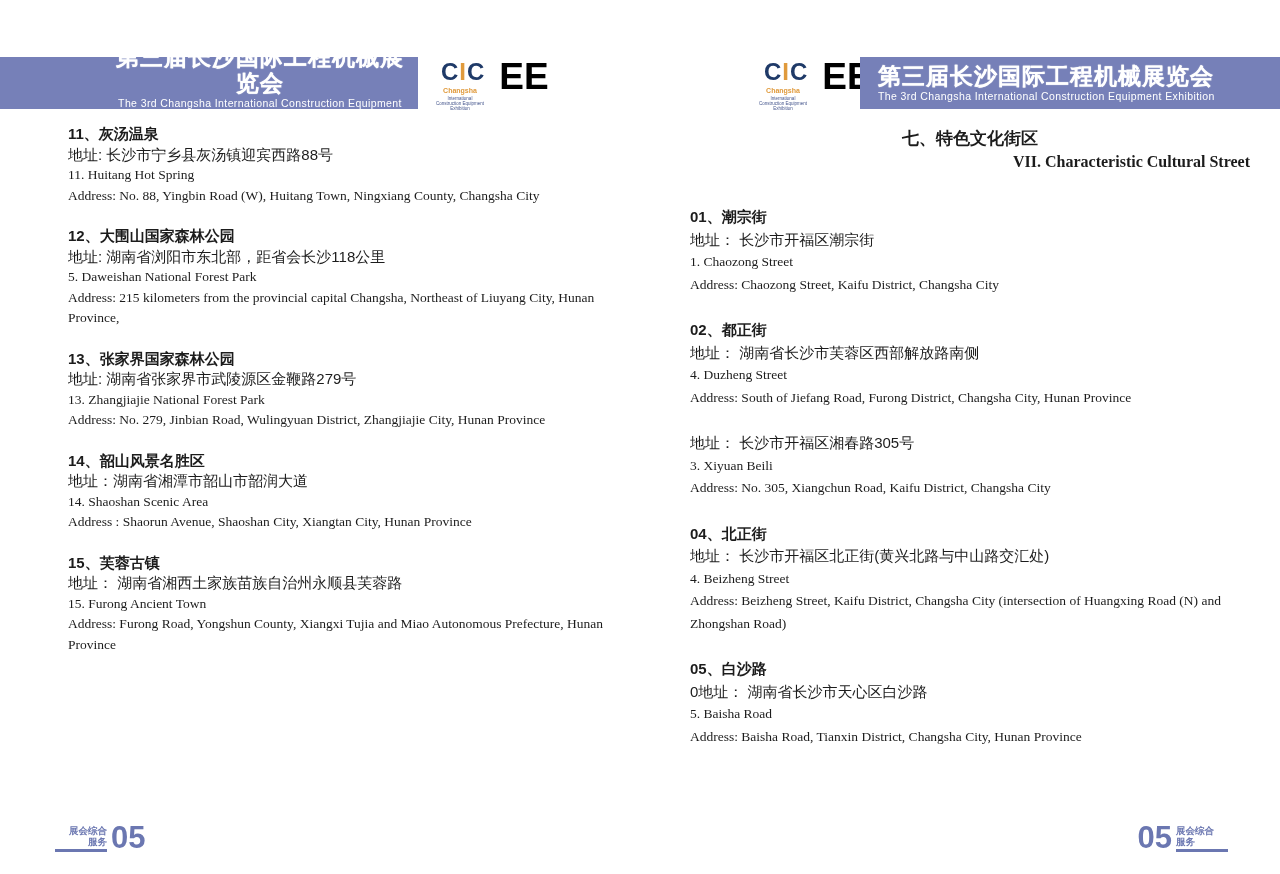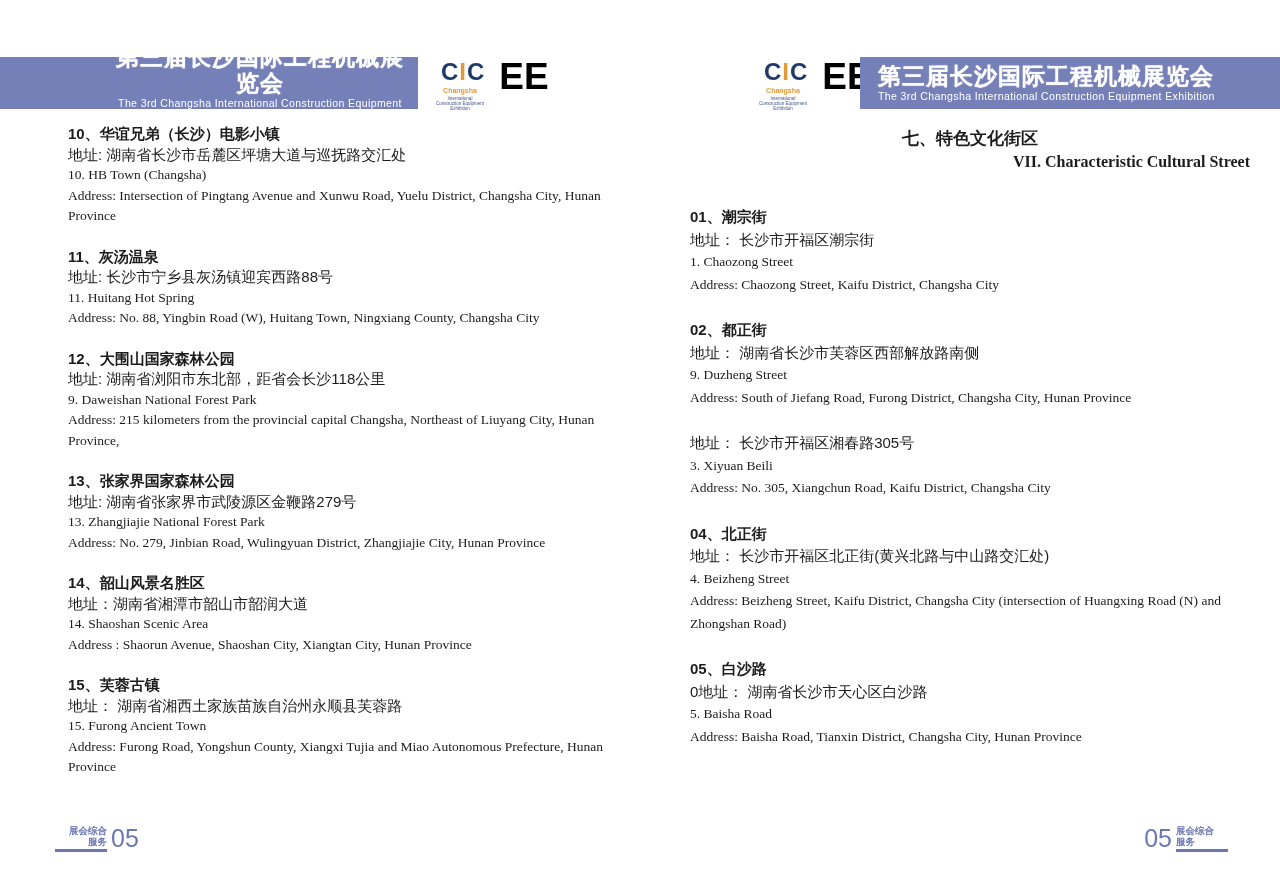--- a/index.html
+++ b/index.html
@@ -48,21 +48,21 @@
           margin-bottom:32px;text-align:right;}
 
   
   .pagefoot{position:absolute;top:796px;display:flex;align-items:flex-start;color:#6b77b1;margin-top:29px;}
   .pf-left{left:55px;}
   .pf-right{right:52px;}
   .pf-label{width:52px;font-size:9.5px;line-height:11px;font-weight:bold;
             border-bottom:3px solid #6b77b1;padding-bottom:2px;}
   .pf-left .pf-label{text-align:right;}
   .pf-right .pf-label{text-align:left;}
-  .pf-num{font-size:25px;font-weight:normal;line-height:30px;margin-top:-2px;}
+  .pf-num{font-size:31px;font-weight:bold;line-height:30px;margin-top:-2px;}
   .pf-left .pf-num{margin-left:4px;}
   .pf-right .pf-num{margin-right:4px;}
 </style>
 </head>
 <body>
 
 <div class="banner banner-left">
   <div class="zh">第三届长沙国际工程机械展览会</div>
   <div class="en">The 3rd Changsha International Construction Equipment Exhibition</div>
 </div>
@@ -89,38 +89,32 @@
   <div class="caption">International Construction Equipment Exhibition</div>
 </div>
 
 <div class="banner banner-right">
   <div class="zh">第三届长沙国际工程机械展览会</div>
   <div class="en">The 3rd Changsha International Construction Equipment Exhibition</div>
 </div>
 
 <div class="col col-left">
 
-    <div class="item">
-      <div class="zh-title">10、华谊兄弟（长沙）电影小镇</div>
-      <div class="zh-addr">地址: 湖南省长沙市岳麓区坪塘大道与巡抚路交汇处</div>
-      <div class="en-line">10.  HB Town (Changsha)</div>
-      <div class="en-line">Address: Intersection of Pingtang Avenue and Xunwu Road, Yuelu District, Changsha City, Hunan Province</div>
-    </div>
 
     <div class="item">
       <div class="zh-title">11、灰汤温泉</div>
       <div class="zh-addr">地址: 长沙市宁乡县灰汤镇迎宾西路88号</div>
       <div class="en-line">11. Huitang Hot Spring</div>
       <div class="en-line">Address: No. 88, Yingbin Road (W), Huitang Town, Ningxiang County, Changsha City</div>
     </div>
 
     <div class="item">
       <div class="zh-title">12、大围山国家森林公园</div>
       <div class="zh-addr">地址: 湖南省浏阳市东北部，距省会长沙118公里</div>
-      <div class="en-line">9. Daweishan National Forest Park</div>
+      <div class="en-line">5. Daweishan National Forest Park</div>
       <div class="en-line">Address: 215 kilometers from the provincial capital Changsha, Northeast of Liuyang City, Hunan Province,</div>
     </div>
 
     <div class="item">
       <div class="zh-title">13、张家界国家森林公园</div>
       <div class="zh-addr">地址: 湖南省张家界市武陵源区金鞭路279号</div>
       <div class="en-line">13. Zhangjiajie National Forest Park</div>
       <div class="en-line">Address: No. 279, Jinbian Road, Wulingyuan District, Zhangjiajie City, Hunan Province</div>
     </div>
 
@@ -147,21 +141,21 @@
       <div class="item">
         <div class="zh-title">01、潮宗街</div>
         <div class="zh-addr">地址： 长沙市开福区潮宗街</div>
         <div class="en-line">1. Chaozong Street</div>
         <div class="en-line">Address: Chaozong Street, Kaifu District, Changsha City</div>
       </div>
 
       <div class="item">
         <div class="zh-title">02、都正街</div>
         <div class="zh-addr">地址： 湖南省长沙市芙蓉区西部解放路南侧</div>
-        <div class="en-line">9. Duzheng Street</div>
+        <div class="en-line">4. Duzheng Street</div>
         <div class="en-line">Address: South of Jiefang Road, Furong District, Changsha City, Hunan Province</div>
       </div>
 
       <div class="item">
         <div class="zh-addr">地址： 长沙市开福区湘春路305号</div>
         <div class="en-line">3. Xiyuan Beili</div>
         <div class="en-line">Address: No. 305, Xiangchun Road, Kaifu District, Changsha City</div>
       </div>
 
       <div class="item">

